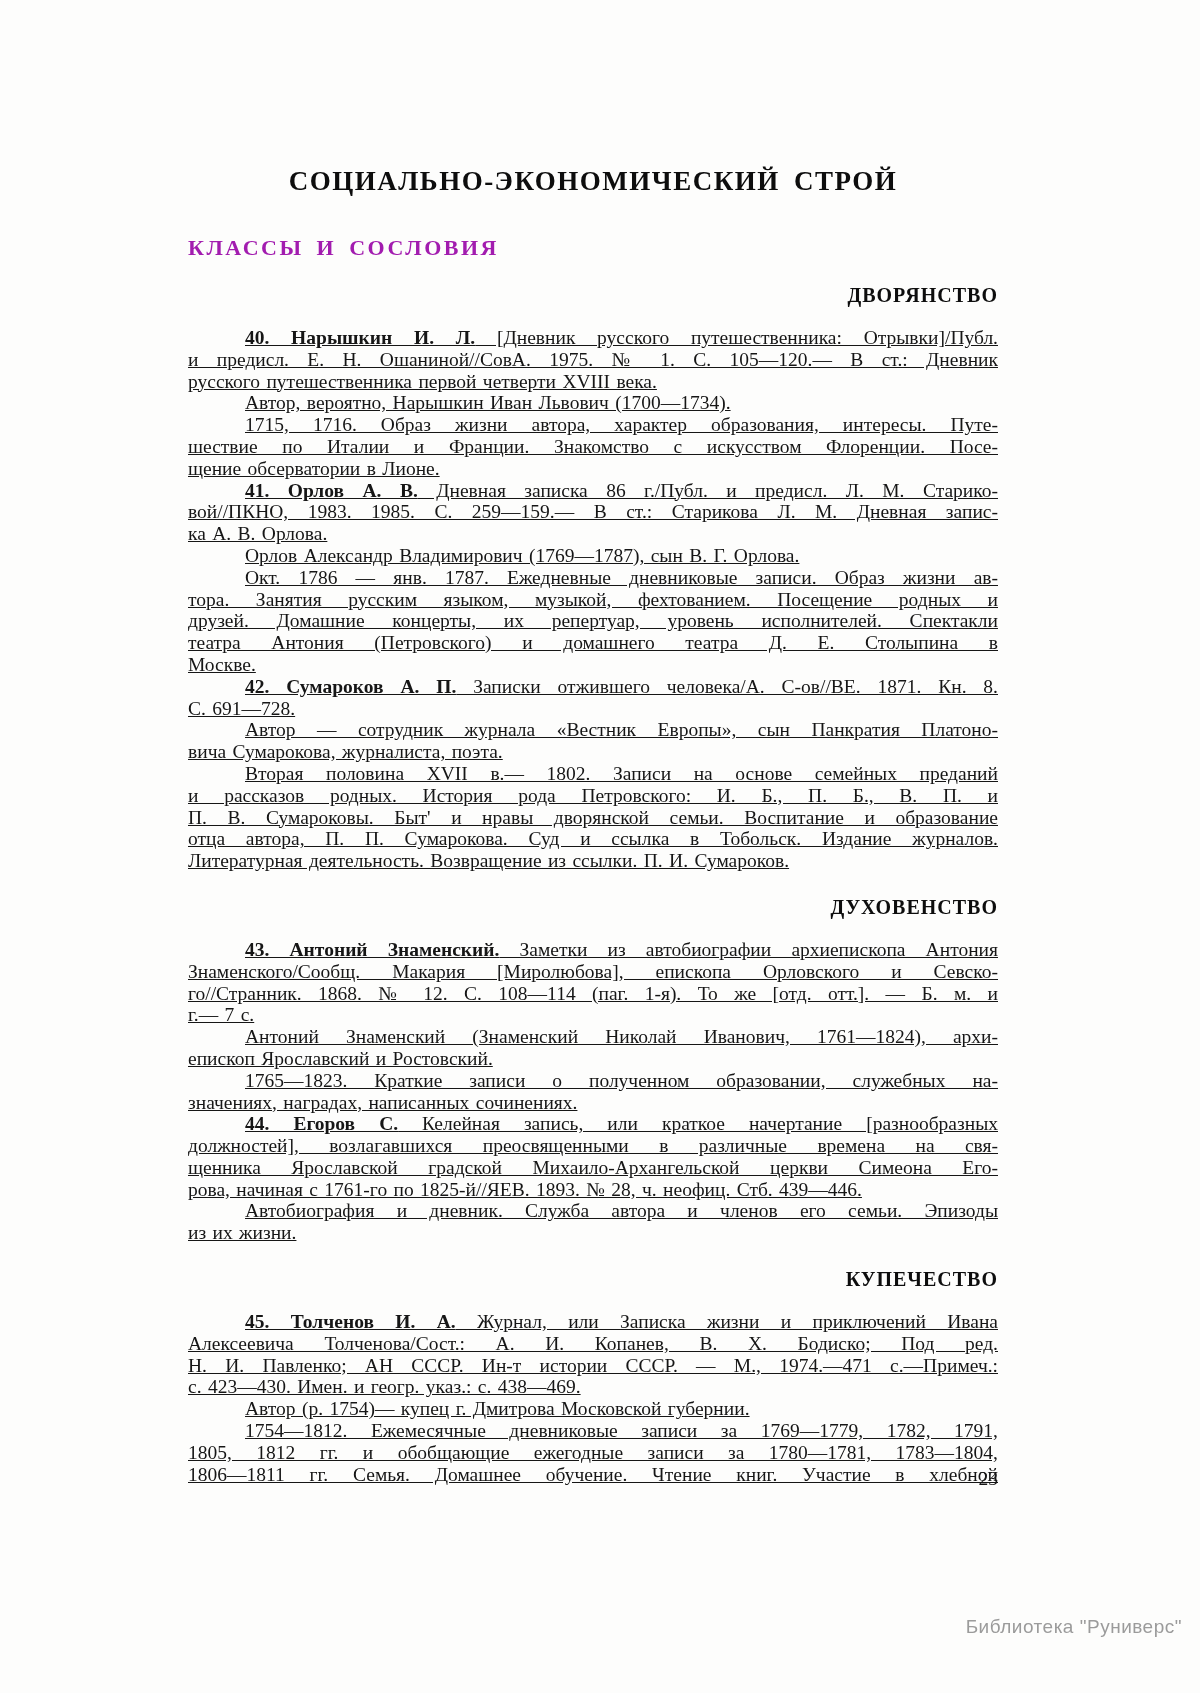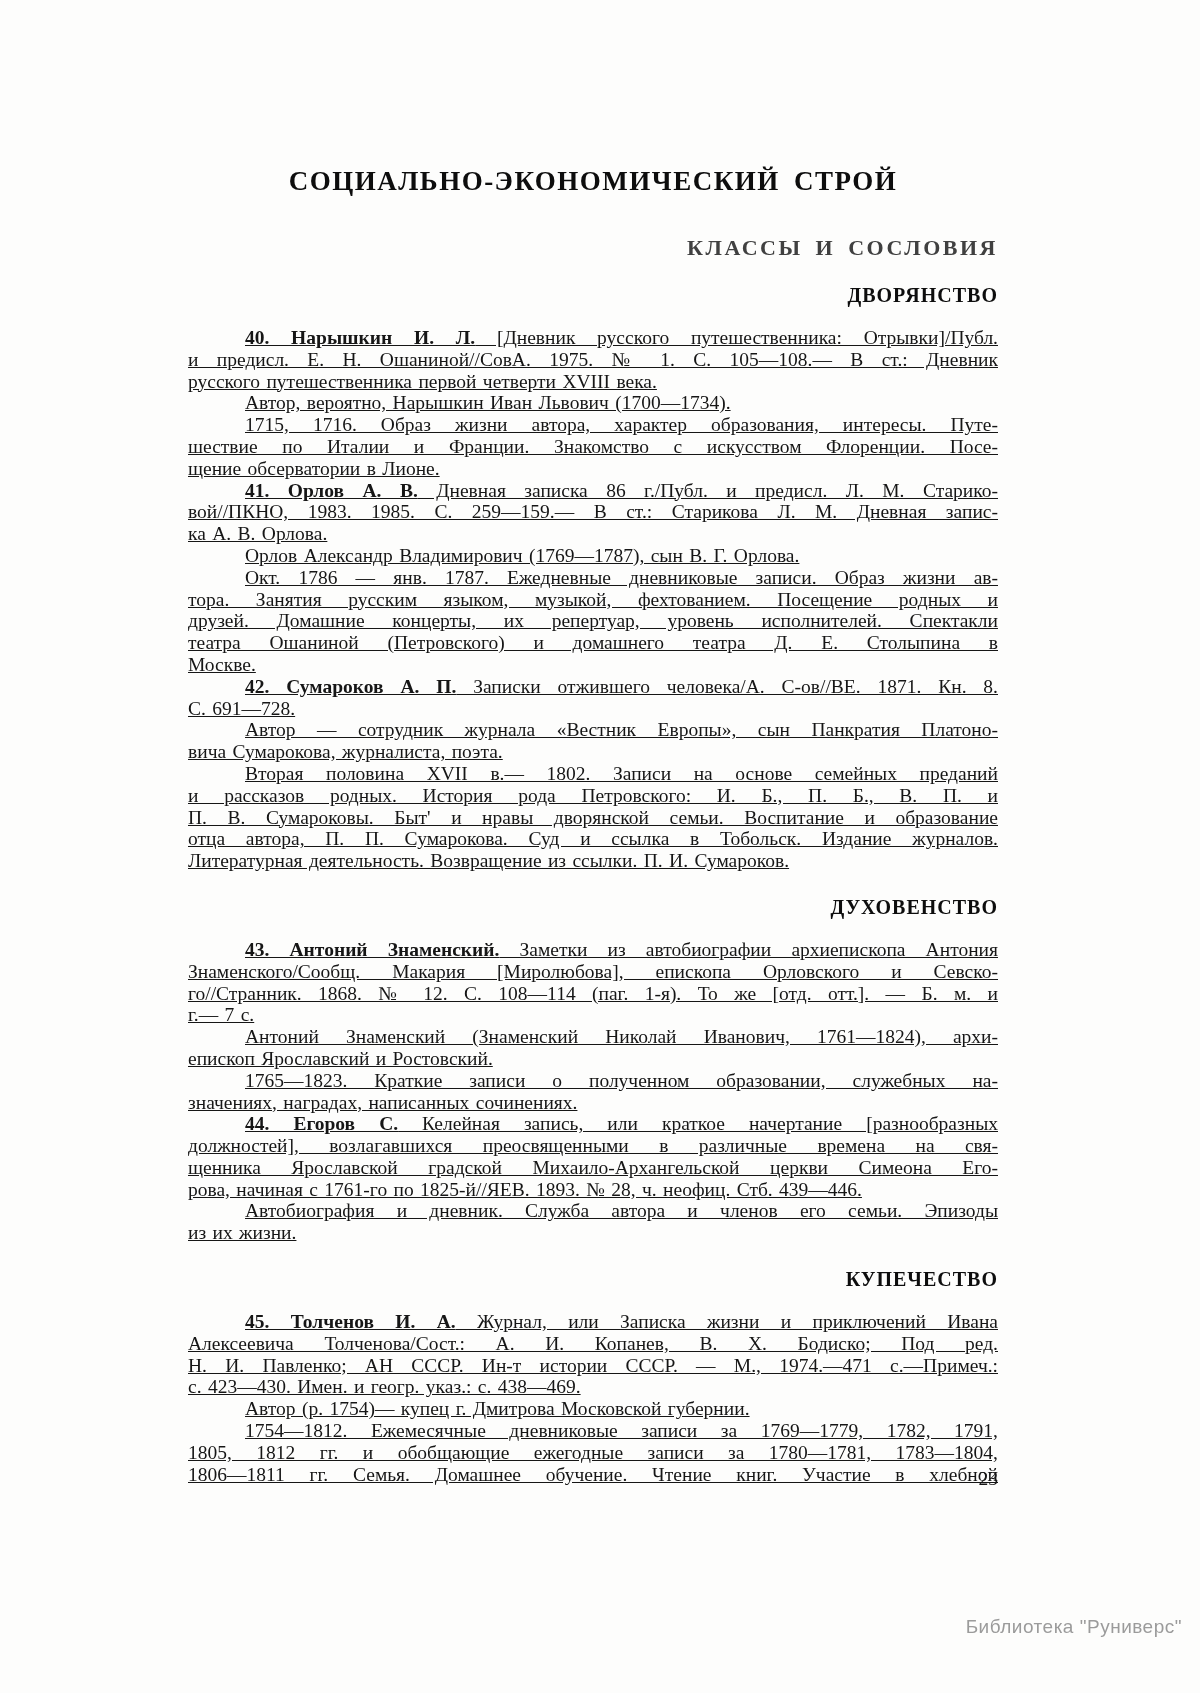--- a/index.html
+++ b/index.html
@@ -18,22 +18,22 @@
   .title {
     margin:166px 0 0 0;
     font-size:27px; line-height:30px;
     font-weight:bold; text-align:center;
     letter-spacing:1.5px; color:#0d0d0d;
     word-spacing:6px;
   }
   .subtitle {
     margin:40px 0 0 0;
     font-size:22px; line-height:24px;
-    font-weight:bold; text-align:right;
-    letter-spacing:2.5px; color:#404040;
+    font-weight:bold; text-align:left;
+    letter-spacing:2.5px; color:#a21caf;
     word-spacing:5px;
   }
   .sec-heading {
     margin:24px 0 21px 0;
     font-size:20px; line-height:22px;
     font-weight:bold; text-align:right;
     letter-spacing:1px; color:#0d0d0d;
   }
   .entry { margin:0; }
   .ln {
@@ -63,36 +63,36 @@
 
 <div class="page">
   <div class="content">
     <div class="title">СОЦИАЛЬНО-ЭКОНОМИЧЕСКИЙ СТРОЙ</div>
     <div class="subtitle">КЛАССЫ И СОСЛОВИЯ</div>
     <div>
         <div>
           <div class="sec-heading">ДВОРЯНСТВО</div>
           <div class="entry">
             <div class="ln ind j"><span class="b">40. Нарышкин И. Л.</span> [Дневник русского путешественника: Отрывки]/Публ.</div>
-            <div class="ln j">и предисл. Е. Н. Ошаниной//СовА. 1975. № 1. С. 105—108.— В ст.: Дневник</div>
+            <div class="ln j">и предисл. Е. Н. Ошаниной//СовА. 1975. № 1. С. 105—120.— В ст.: Дневник</div>
             <div class="ln">русского путешественника первой четверти XVIII века.</div>
             <div class="ln ind">Автор, вероятно, Нарышкин Иван Львович (1700—1734).</div>
             <div class="ln ind j">1715, 1716. Образ жизни автора, характер образования, интересы. Путе-</div>
             <div class="ln j">шествие по Италии и Франции. Знакомство с искусством Флоренции. Посе-</div>
             <div class="ln">щение обсерватории в Лионе.</div>
           </div>
           <div class="entry">
             <div class="ln ind j"><span class="b">41. Орлов А. В.</span> Дневная записка 86 г./Публ. и предисл. Л. М. Старико-</div>
             <div class="ln j">вой//ПКНО, 1983. 1985. С. 259—159.— В ст.: Старикова Л. М. Дневная запис-</div>
             <div class="ln">ка А. В. Орлова.</div>
             <div class="ln ind">Орлов Александр Владимирович (1769—1787), сын В. Г. Орлова.</div>
             <div class="ln ind j">Окт. 1786 — янв. 1787. Ежедневные дневниковые записи. Образ жизни ав-</div>
             <div class="ln j">тора. Занятия русским языком, музыкой, фехтованием. Посещение родных и</div>
             <div class="ln j">друзей. Домашние концерты, их репертуар, уровень исполнителей. Спектакли</div>
-            <div class="ln j">театра Ошаниной (Петровского) и домашнего театра Д. Е. Столыпина в</div>
+            <div class="ln j">театра Антония (Петровского) и домашнего театра Д. Е. Столыпина в</div>
             <div class="ln">Москве.</div>
           </div>
           <div class="entry">
             <div class="ln ind j"><span class="b">42. Сумароков А. П.</span> Записки отжившего человека/А. С-ов//ВЕ. 1871. Кн. 8.</div>
             <div class="ln">С. 691—728.</div>
             <div class="ln ind j">Автор — сотрудник журнала «Вестник Европы», сын Панкратия Платоно-</div>
             <div class="ln">вича Сумарокова, журналиста, поэта.</div>
             <div class="ln ind j">Вторая половина XVII в.— 1802. Записи на основе семейных преданий</div>
             <div class="ln j">и рассказов родных. История рода Петровского: И. Б., П. Б., В. П. и</div>
             <div class="ln j">П. В. Сумароковы. Быт' и нравы дворянской семьи. Воспитание и образование</div>

